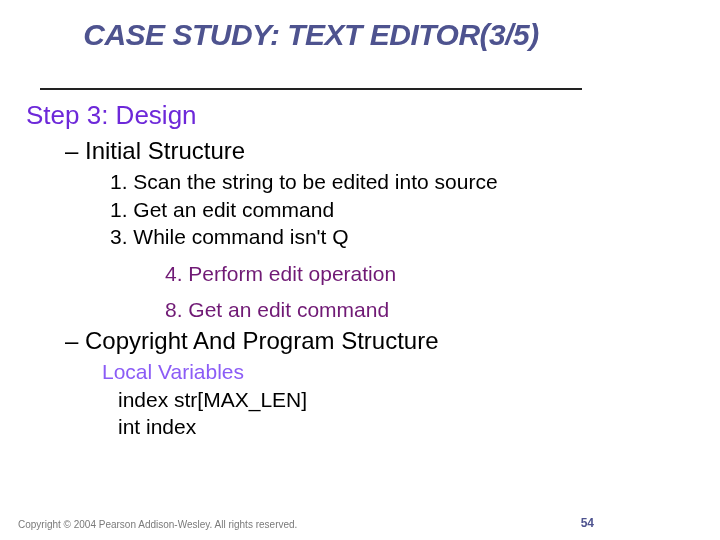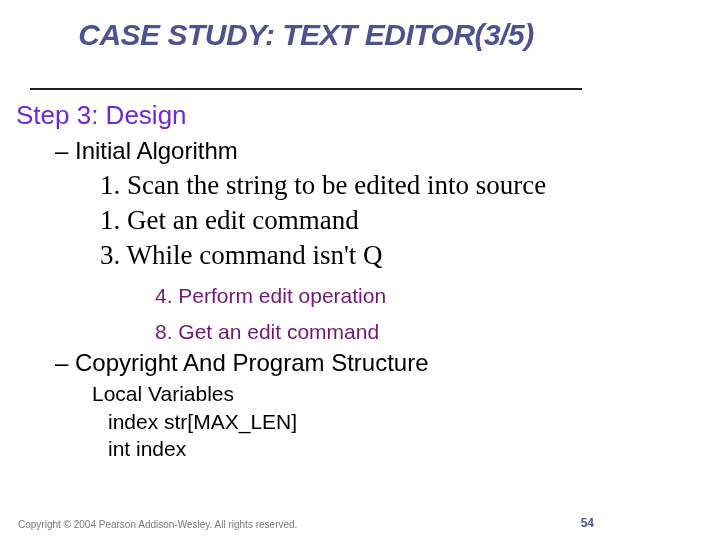--- a/index.html
+++ b/index.html
@@ -1,17 +1,17 @@
 <!DOCTYPE html>
 <html><head>
 <meta charset="utf-8">
 <style>
   * { margin: 0; padding: 0; box-sizing: border-box; }
   html, body { width: 720px; height: 540px; background: #ffffff; font-family: Arial, Helvetica, sans-serif; }
-  .slide { position: relative; width: 612px; height: 540px; background: #ffffff; }
+  .slide { position: relative; width: 612px; height: 540px; background: #ffffff; padding-left: 10px; }
   .title {
     color: #4e538f;
     font-style: italic;
     font-weight: bold;
     font-size: 30px;
     letter-spacing: -0.5px;
     text-align: center;
     padding-top: 18px;
     padding-bottom: 6px;
     font-family: "Trebuchet MS", "Gill Sans", "Gill Sans MT", sans-serif;
@@ -24,35 +24,34 @@
     font-size: 26px;
     color: #6d28d9;
     margin: 0 30px 6px 16px;
   }
   .sub1 {
     font-size: 24px;
     color: #000;
     margin: 4px 0 4px 55px;
   }
   .numitem {
-    font-size: 27px;
+    font-size: 21px;
     color: #000;
     margin: 2px 0 2px 100px;
     line-height: 1.22;
-    font-family: Liberation Serif, serif;
   }
   .numitem-indent {
     font-size: 21px;
     color: #701a75;
     margin: 11px 0 2px 155px;
     line-height: 1.22;
   }
   .locvar {
     font-size: 21px;
-    color: #000000;
+    color: #8b5cf6;
     margin: 2px 0 2px 92px;
     line-height: 1.22;
   }
   .locvar-indent {
     font-size: 21px;
     color: #000;
     margin: 2px 0 2px 108px;
     line-height: 1.22;
   }
   .footer {
@@ -71,21 +70,21 @@
     font-weight: bold;
   }
 </style>
 </head>
 <body>
 
 <div class="slide">
   <div class="title">CASE STUDY: TEXT EDITOR(3/5)</div>
   <div class="underline"></div>
   <div class="step-heading">Step 3: Design</div>
-  <div class="sub1">– Initial Algorithm</div>
+  <div class="sub1">– Initial Structure</div>
   <div class="numitem">1. Scan the string to be edited into source</div>
   <div class="numitem">1. Get an edit command</div>
   <div class="numitem">3. While command isn't Q</div>
   <div class="numitem-indent">4. Perform edit operation</div>
   <div class="numitem-indent">8. Get an edit command</div>
   <div class="sub1">– Copyright And Program Structure</div>
   <div class="locvar">Local Variables</div>
   <div class="locvar-indent">index str[MAX_LEN]</div>
   <div class="locvar-indent">int index</div>
   <div class="footer">Copyright © 2004 Pearson Addison-Wesley. All rights reserved.</div>

